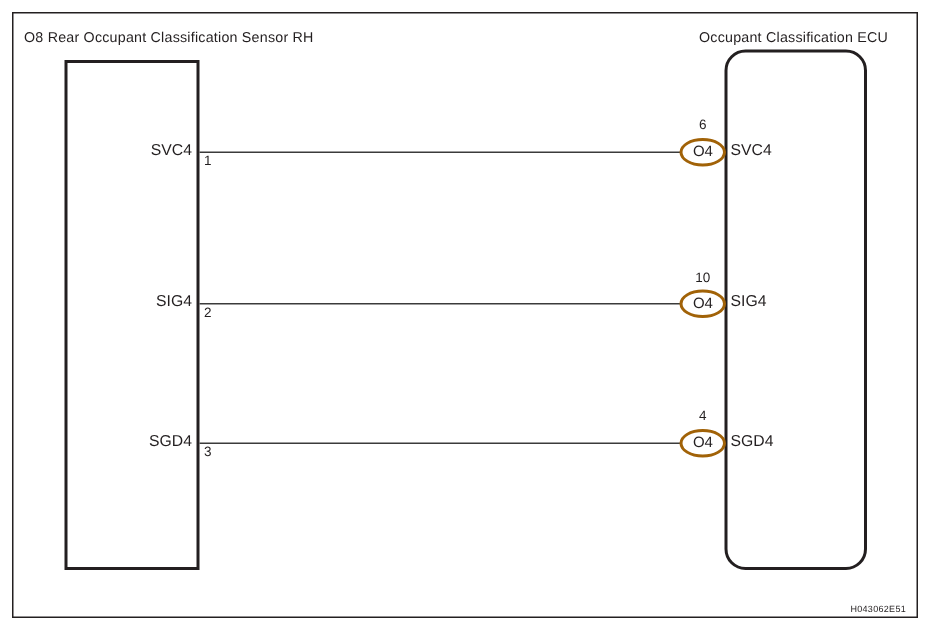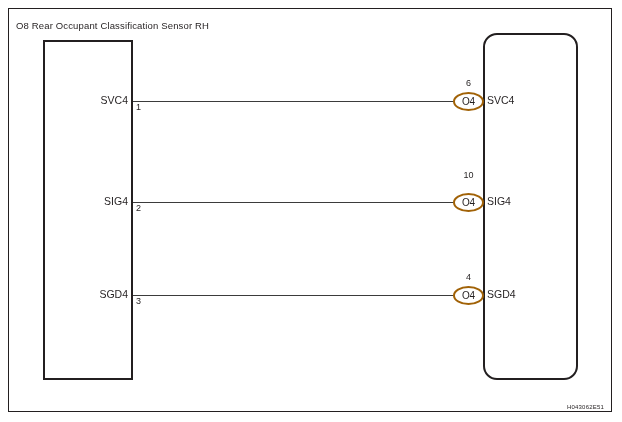--- a/index.html
+++ b/index.html
@@ -133,34 +133,35 @@
 <body>
 
 <div id="diagram-root">
 
   <div class="outer-frame"></div>
 
   <div class="caption caption-left">O8  Rear Occupant Classification Sensor RH</div>
 
   <div class="sensor-box"></div>
 
+  <div class="caption caption-right">Occupant Classification ECU</div>
 
   <div class="ecu-box"></div>
 
   <div class="wire" style="top:101px;"></div>
   <div class="term-label" style="left:58px; top:94px;">SVC4</div>
   <div class="term-pin" style="left:136px; top:102px;">1</div>
   <div class="connector-pin" style="left:453px; top:78px;">6</div>
   <div class="connector" style="left:453px; top:92px;">O4</div>
   <div class="ecu-term-label" style="left:487px; top:94px;">SVC4</div>
 
   <div class="wire" style="top:202px;"></div>
   <div class="term-label" style="left:58px; top:195px;">SIG4</div>
   <div class="term-pin" style="left:136px; top:203px;">2</div>
-  <div class="connector-pin" style="left:453px; top:170px;">10</div>
+  <div class="connector-pin" style="left:453px; top:180px;">10</div>
   <div class="connector" style="left:453px; top:193px;">O4</div>
   <div class="ecu-term-label" style="left:487px; top:195px;">SIG4</div>
 
   <div class="wire" style="top:295px;"></div>
   <div class="term-label" style="left:58px; top:288px;">SGD4</div>
   <div class="term-pin" style="left:136px; top:296px;">3</div>
   <div class="connector-pin" style="left:453px; top:272px;">4</div>
   <div class="connector" style="left:453px; top:286px;">O4</div>
   <div class="ecu-term-label" style="left:487px; top:288px;">SGD4</div>
 

